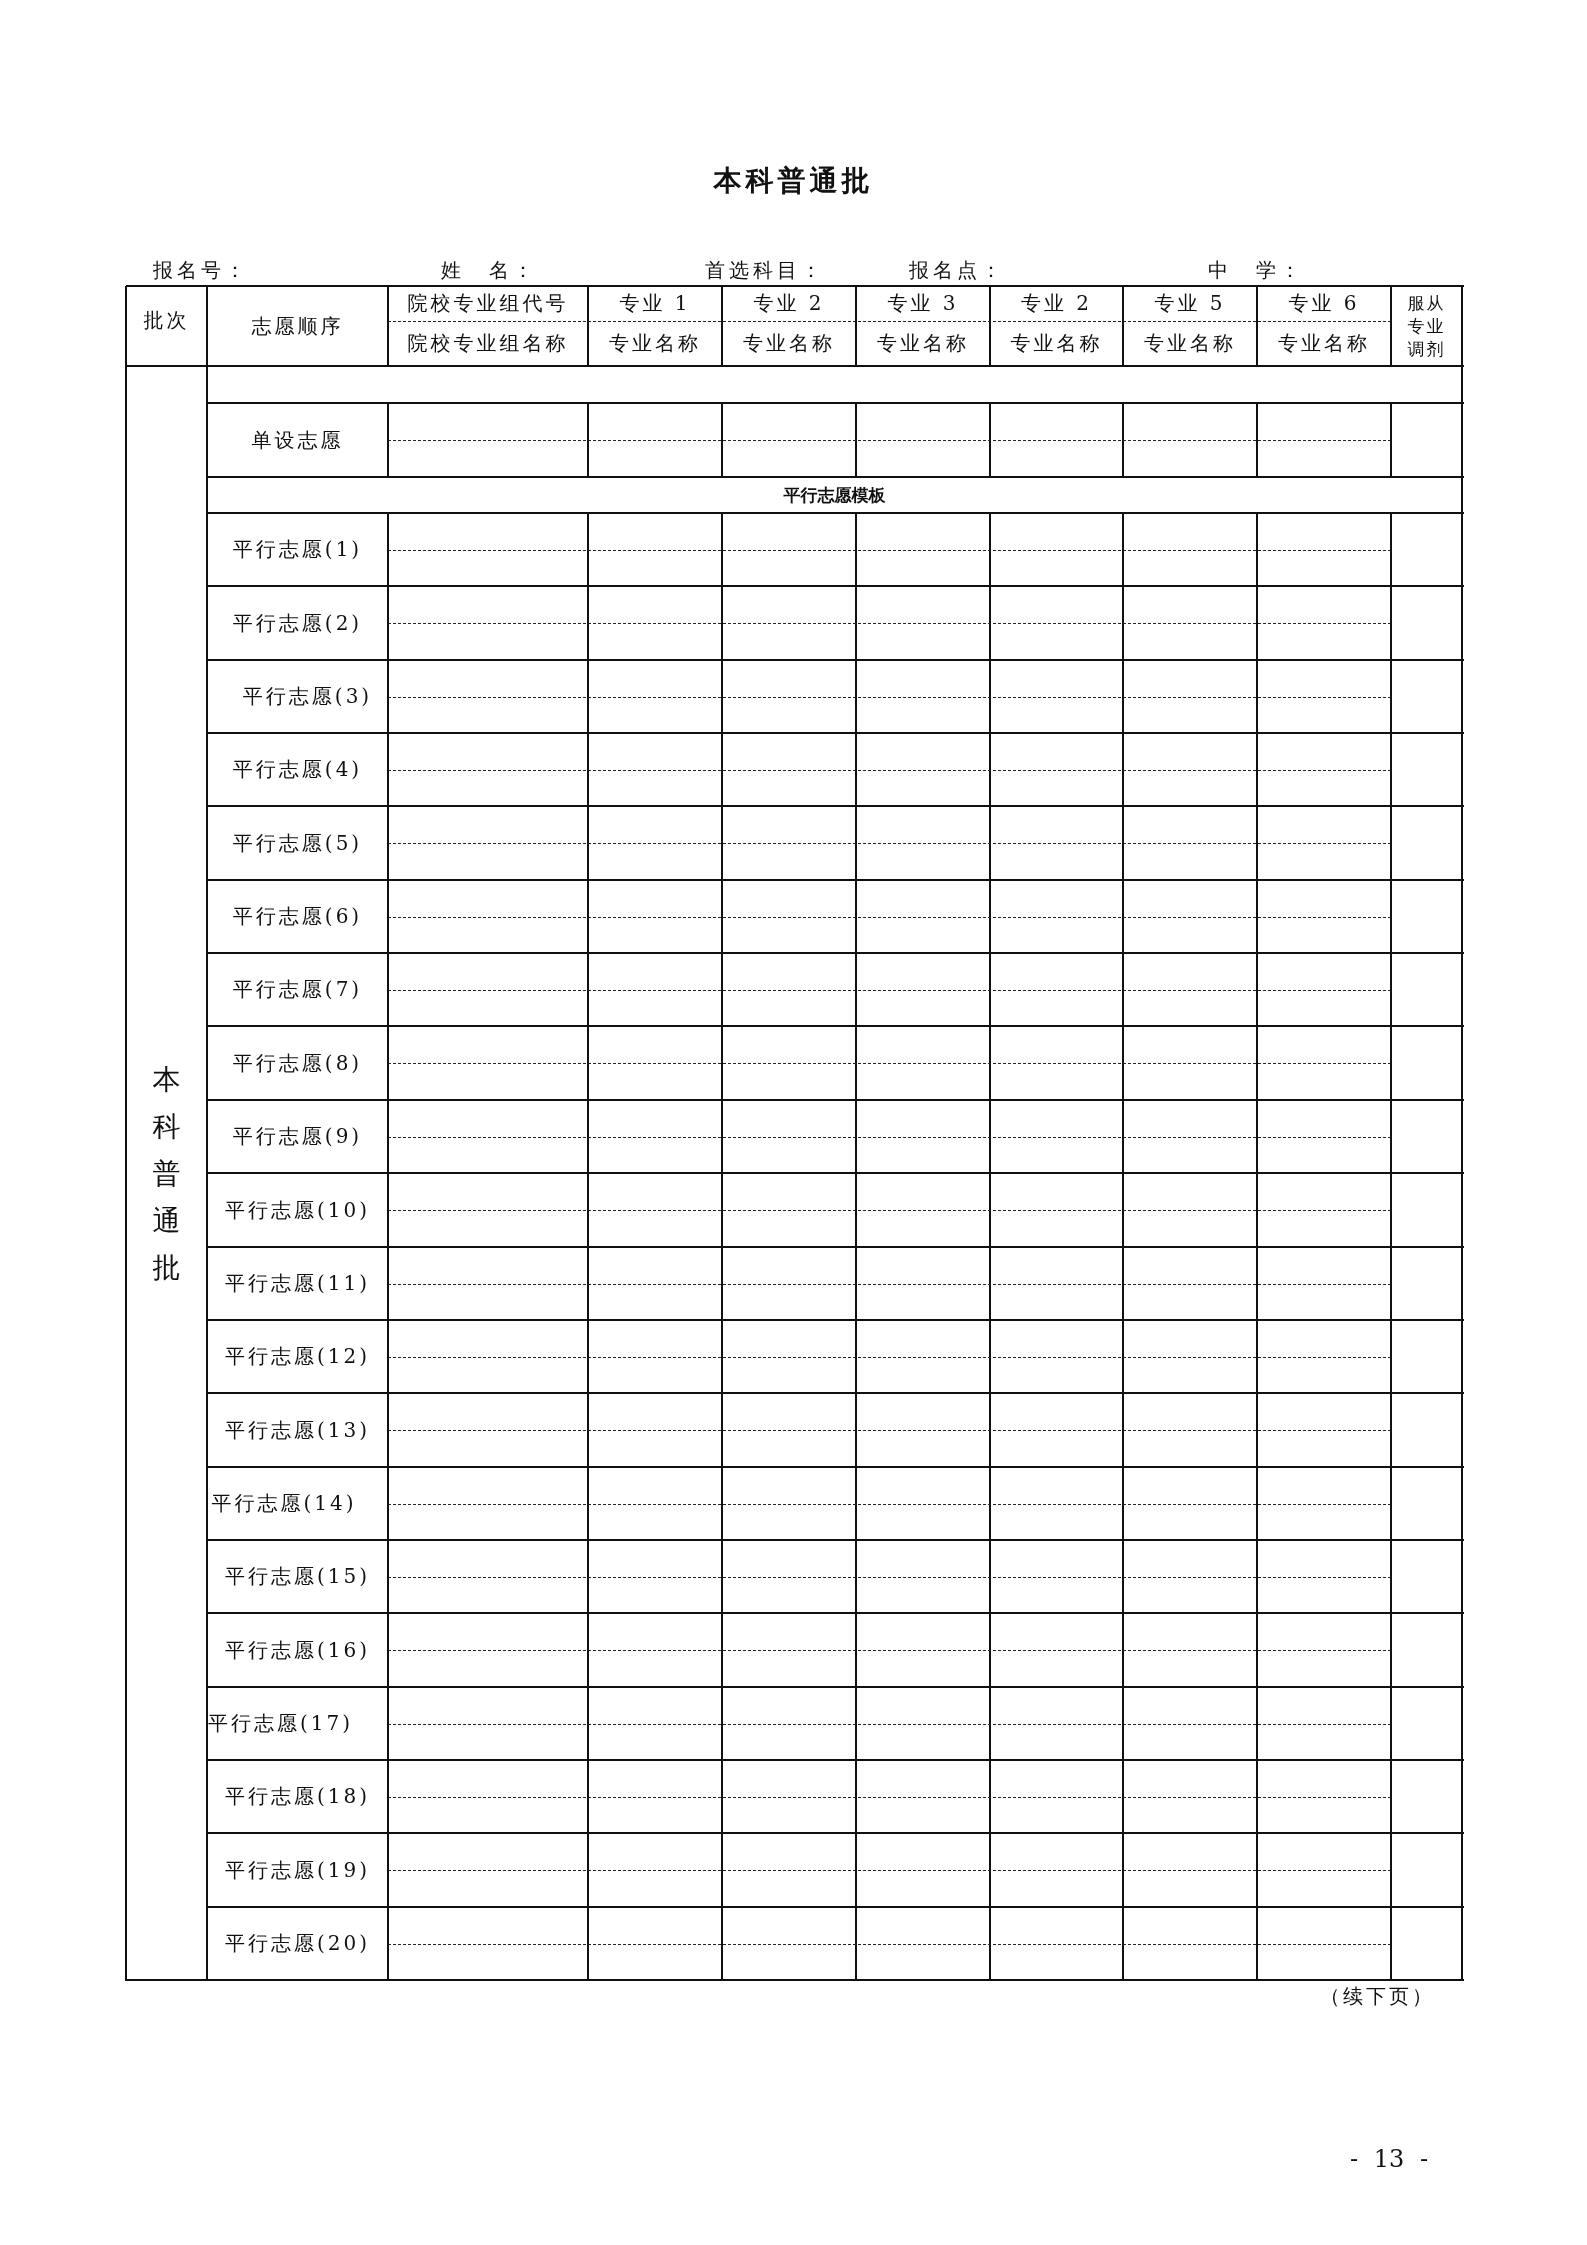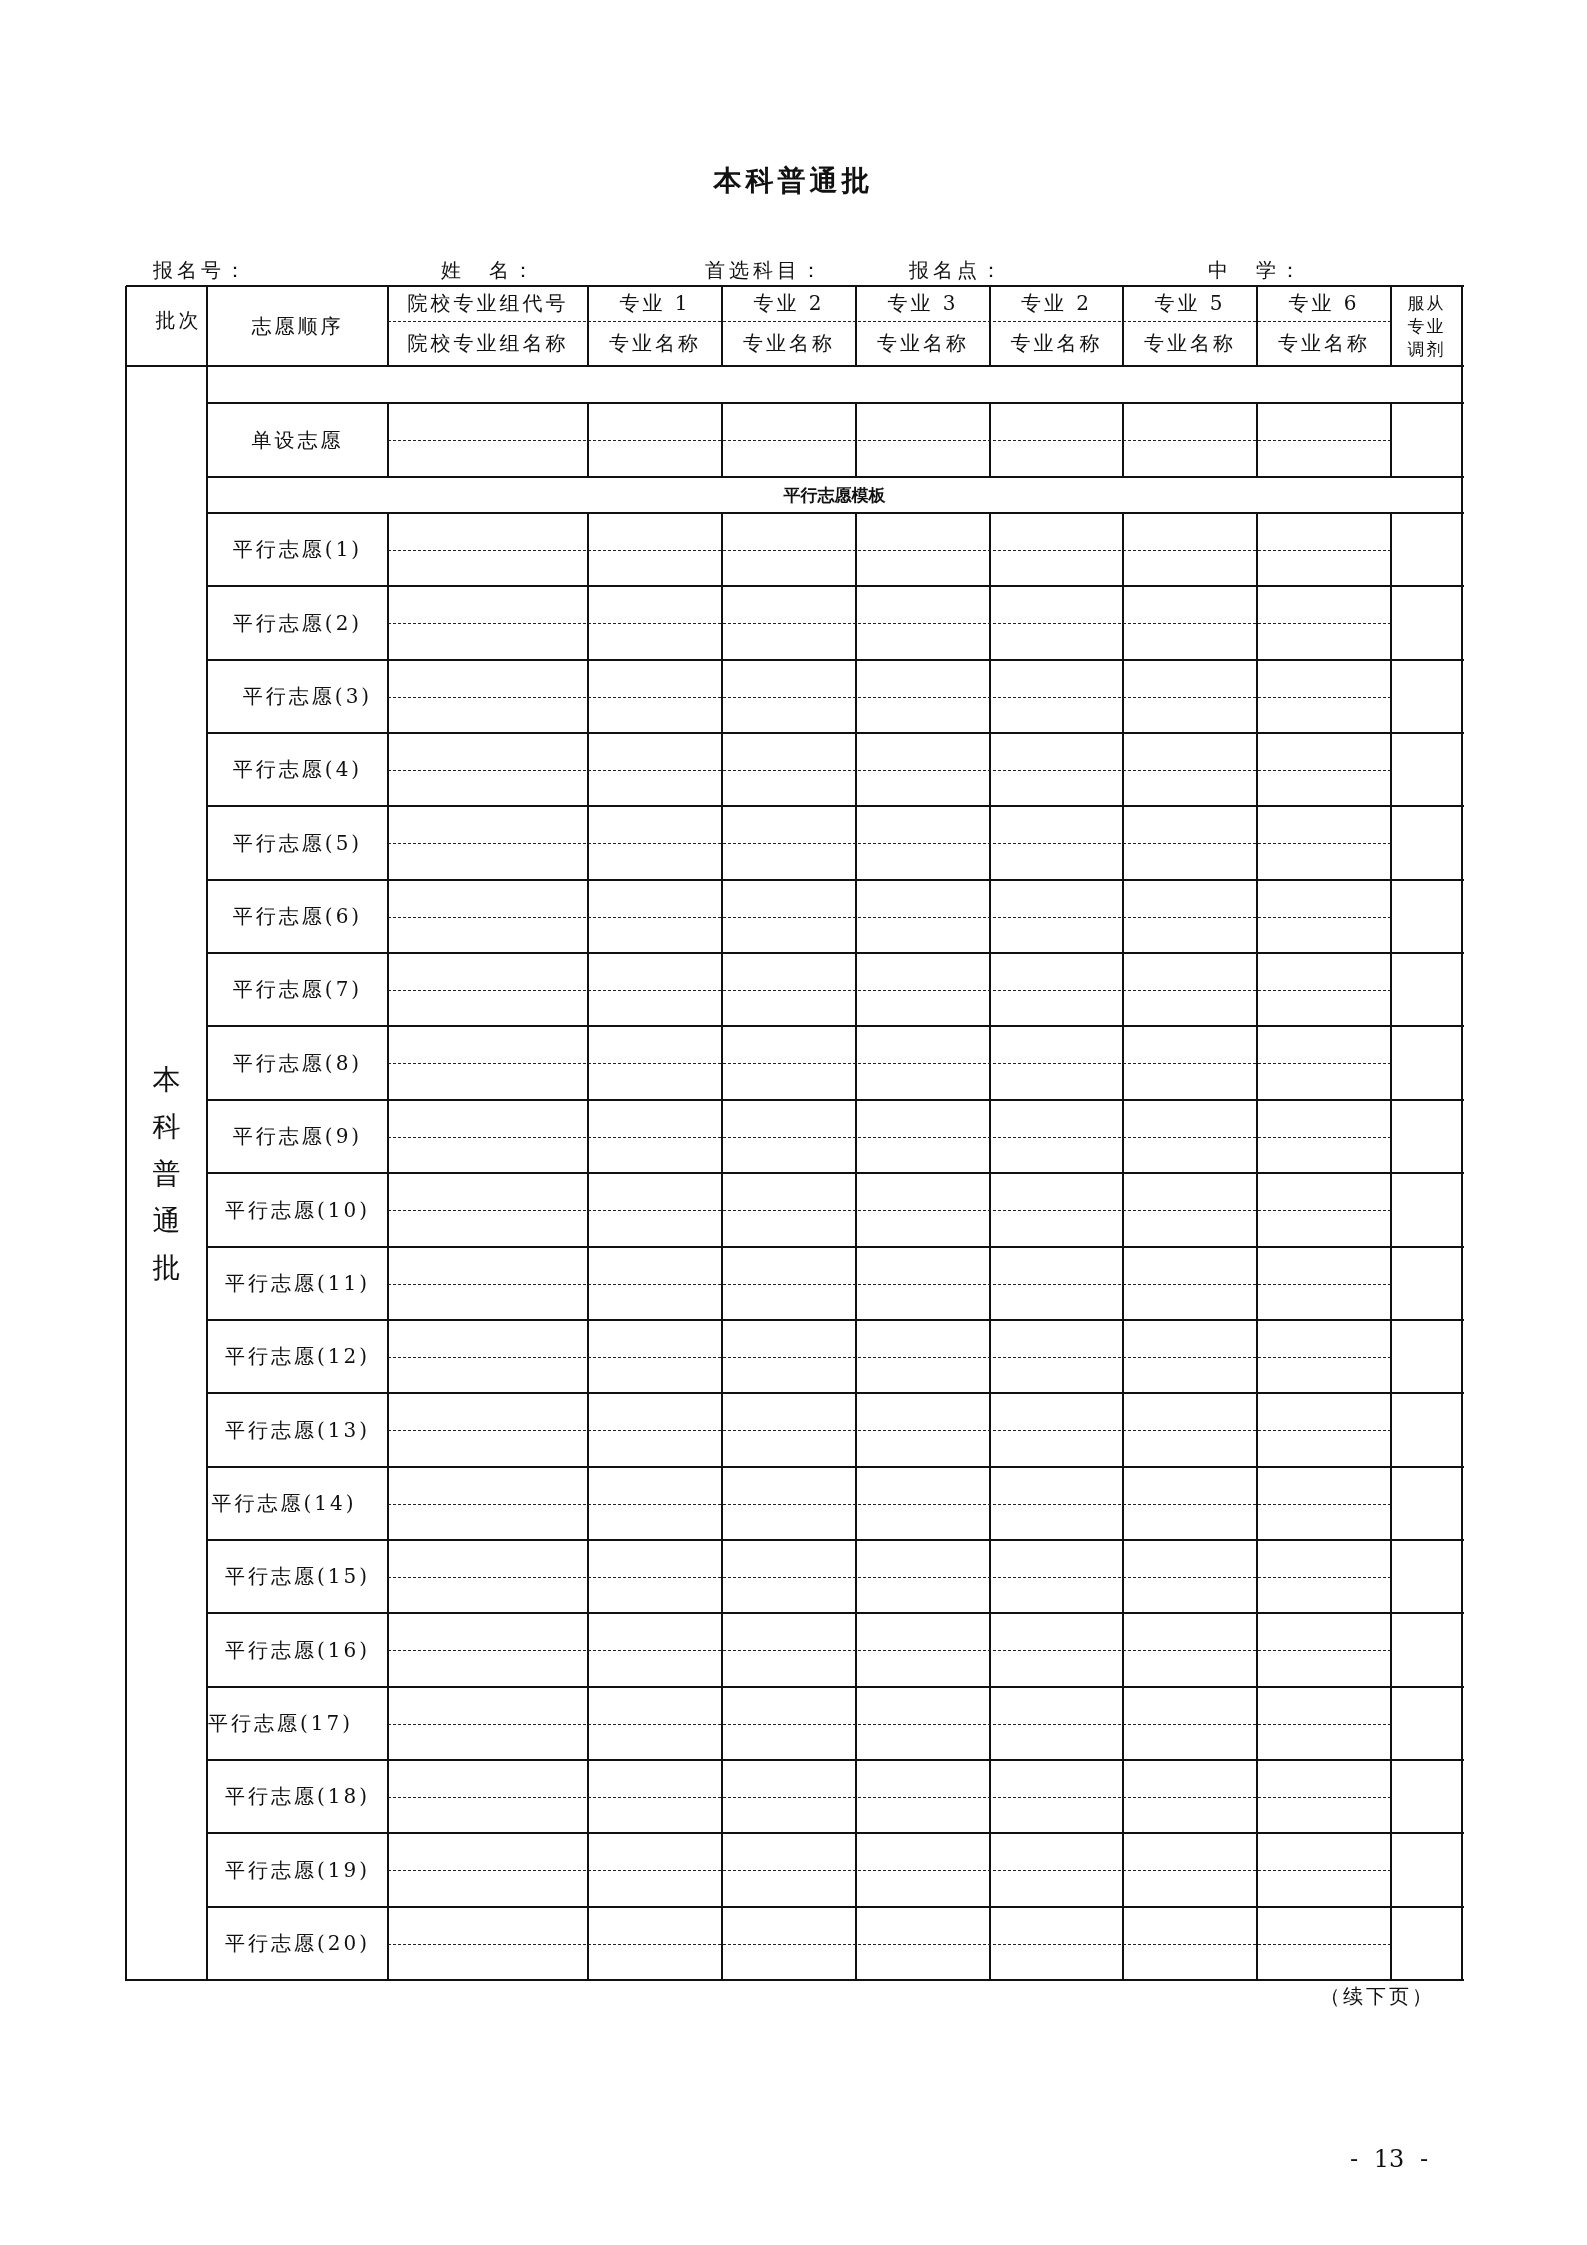--- a/index.html
+++ b/index.html
@@ -117,21 +117,21 @@
     <div class="vline" style="left: 206px; top: 286px; height: 81px;"></div>
     <div class="vline" style="left: 387px; top: 286px; height: 81px;"></div>
     <div class="vline" style="left: 587px; top: 286px; height: 81px;"></div>
     <div class="vline" style="left: 721px; top: 286px; height: 81px;"></div>
     <div class="vline" style="left: 855px; top: 286px; height: 81px;"></div>
     <div class="vline" style="left: 989px; top: 286px; height: 81px;"></div>
     <div class="vline" style="left: 1122px; top: 286px; height: 81px;"></div>
     <div class="vline" style="left: 1256px; top: 286px; height: 81px;"></div>
     <div class="vline" style="left: 1390px; top: 286px; height: 81px;"></div>
     <div class="dash" style="left: 388px; width: 1003px; top: 321px;"></div>
-    <div class="cell-text hdr" style="left: 126px; width: 81px; top: 286px; height: 68px; margin-left: 12px;">批次</div>
+    <div class="cell-text hdr" style="left: 126px; width: 81px; top: 286px; height: 68px;">批次</div>
     <div class="cell-text hdr" style="left: 207px; width: 181px; top: 286px; height: 80px;">志愿顺序</div>
     <div class="cell-text hdr" style="left: 388px; width: 200px; top: 286px; height: 35px;">院校专业组代号</div>
     <div class="cell-text hdr" style="left: 388px; width: 200px; top: 321px; height: 45px;">院校专业组名称</div>
     <div class="cell-text hdr" style="left: 588px; width: 134px; top: 286px; height: 35px;">专业 1</div>
     <div class="cell-text hdr" style="left: 588px; width: 134px; top: 321px; height: 45px;">专业名称</div>
     <div class="cell-text hdr" style="left: 722px; width: 134px; top: 286px; height: 35px;">专业 2</div>
     <div class="cell-text hdr" style="left: 722px; width: 134px; top: 321px; height: 45px;">专业名称</div>
     <div class="cell-text hdr" style="left: 856px; width: 134px; top: 286px; height: 35px;">专业 3</div>
     <div class="cell-text hdr" style="left: 856px; width: 134px; top: 321px; height: 45px;">专业名称</div>
     <div class="cell-text hdr" style="left: 990px; width: 133px; top: 286px; height: 35px;">专业 2</div>

